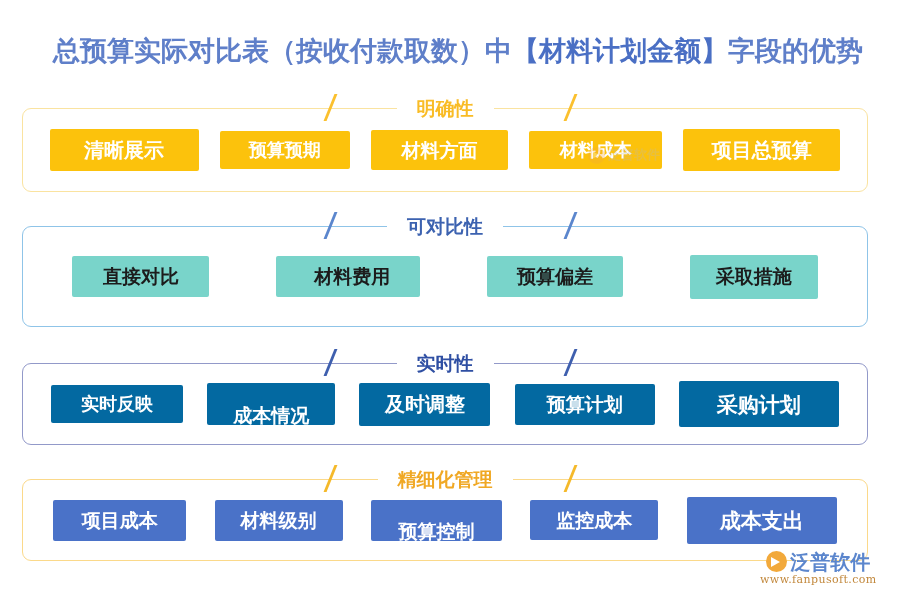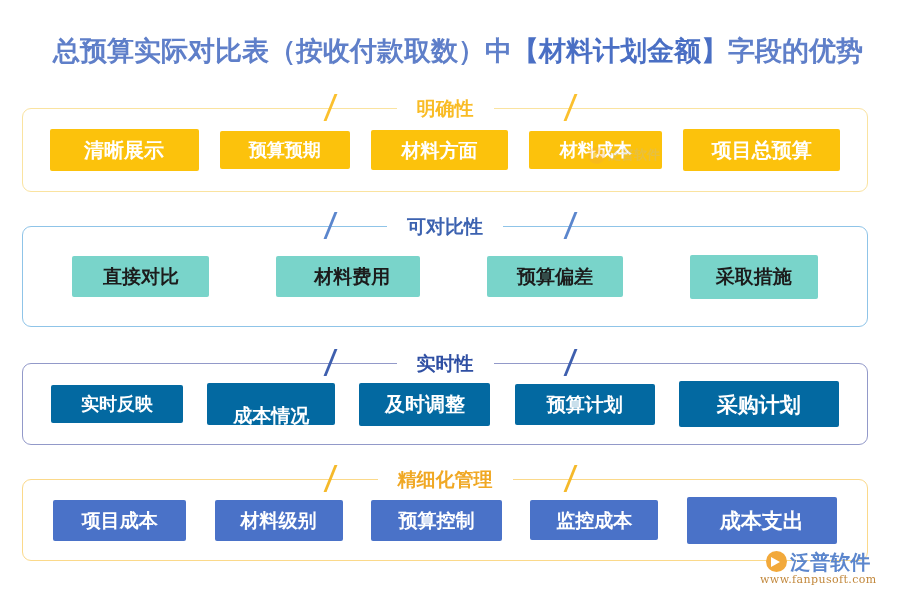--- a/index.html
+++ b/index.html
@@ -203,21 +203,21 @@
     <div class="slash l"></div>
     <div class="slash r"></div>
     <div class="sec-title"><span class="txt">精细化管理</span></div>
     <div class="chips">
       <div class="chip" style="width:133px;height:41px;font-size:19px;">
           <span>项目成本</span>
         </div>
       <div class="chip" style="width:128px;height:41px;font-size:19px;">
           <span>材料级别</span>
         </div>
-      <div class="chip" style="width:131px;height:41px;font-size:19px;">
+      <div class="chip" style="width:131px;height:41px;font-size:19px;align-items:flex-end;">
           <span>预算控制</span>
         </div>
       <div class="chip" style="width:128px;height:40px;font-size:19px;">
           <span>监控成本</span>
         </div>
       <div class="chip" style="width:150px;height:47px;font-size:21px;">
           <span>成本支出</span>
         </div>
     </div>
   </div>

